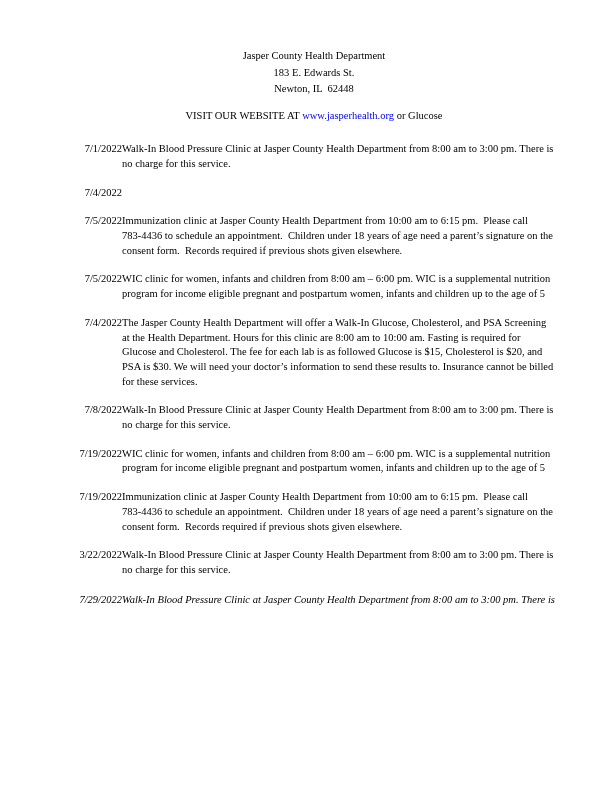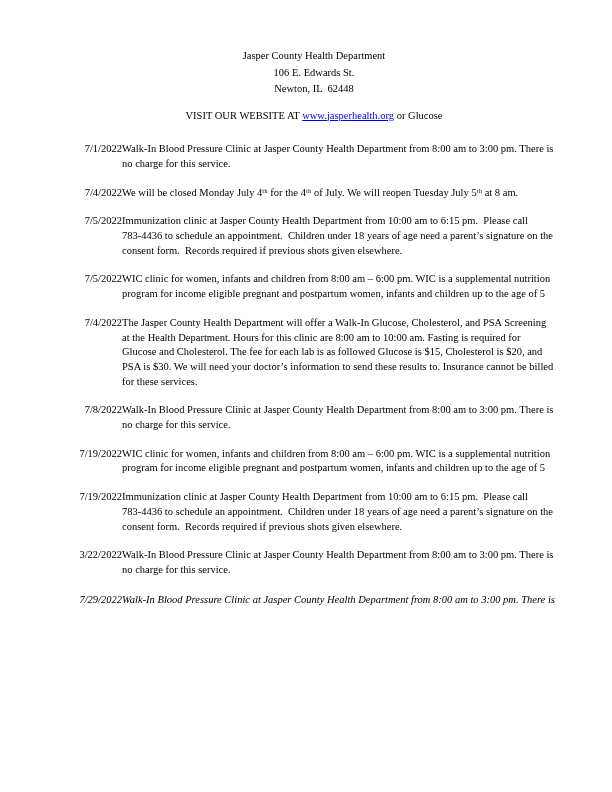--- a/index.html
+++ b/index.html
@@ -27,21 +27,20 @@
     white-space: pre;
   }
   .website-line {
     text-align: center;
     margin-top: 11px;
     line-height: 14.7px;
     white-space: pre;
   }
   .website-line a {
     color: #0000EE;
-    text-decoration: underline;
     cursor: pointer;
   }
   .entries {
     margin-top: 19px;
   }
   .entry {
     display: flex;
     align-items: flex-start;
     margin-bottom: 14px;
     line-height: 14.7px;
@@ -60,37 +59,36 @@
     font-style: italic;
   }
 </style>
 </head>
 <body>
 
 <div class="page">
 
   <div class="doc-header">
     <div class="hline">Jasper County Health Department</div>
-    <div class="hline">106 E. Edwards St.</div>
+    <div class="hline">183 E. Edwards St.</div>
     <div class="hline">Newton, IL  62448</div>
   </div>
 
   <div class="website-line"><span>VISIT OUR WEBSITE AT </span><a>www.jasperhealth.org</a><span> or Glucose</span></div>
 
   <div class="entries">
 
     <div class="entry">
       <div class="date">7/1/2022</div>
       <div class="desc">Walk-In Blood Pressure Clinic at Jasper County Health Department from 8:00 am to 3:00 pm. There is
 no charge for this service.</div>
     </div>
 
     <div class="entry">
       <div class="date">7/4/2022</div>
-      <div class="desc">We will be closed Monday July 4ᵗʰ for the 4ᵗʰ of July. We will reopen Tuesday July 5ᵗʰ at 8 am.</div>
     </div>
 
     <div class="entry">
       <div class="date">7/5/2022</div>
       <div class="desc">Immunization clinic at Jasper County Health Department from 10:00 am to 6:15 pm.  Please call
 783-4436 to schedule an appointment.  Children under 18 years of age need a parent’s signature on the
 consent form.  Records required if previous shots given elsewhere.</div>
     </div>
 
     <div class="entry">

